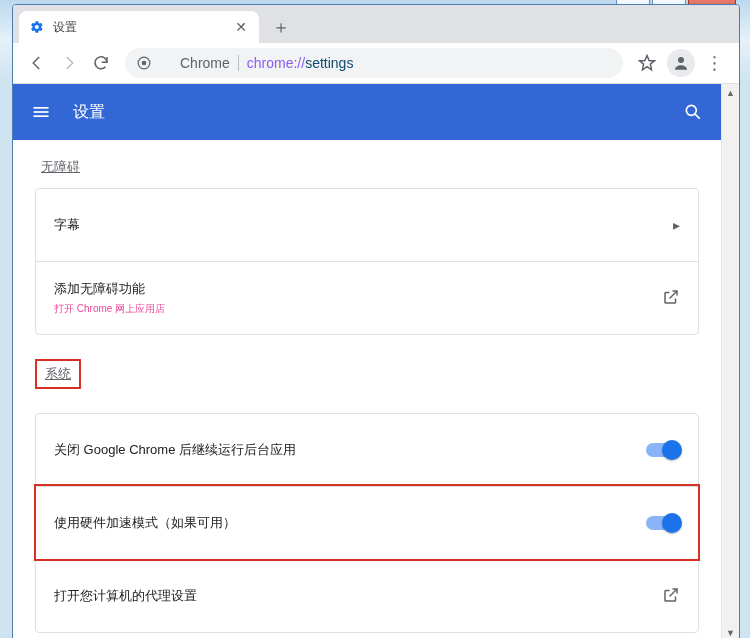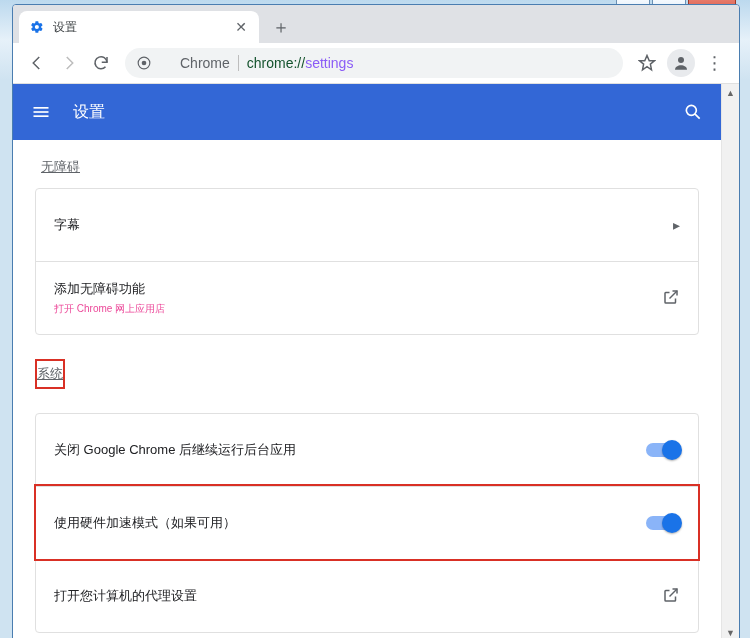--- a/index.html
+++ b/index.html
@@ -121,21 +121,21 @@
     font-size:14px;
   }
   .omnibox .chip {
     display:flex;align-items:center;
     color:#5f6368;
     gap:23px;
   }
   .omnibox .divider {
     width:1px;height:16px;background:#bdbdbd;margin:0 8px;
   }
-  .omnibox .url-host { color:#8b5cf6; }
+  .omnibox .url-host { color:#0c4a6e; }
   .avatar {
     width:28px;height:28px;border-radius:50%;background:#e8eaed;display:flex;align-items:center;justify-content:center;color:#5f6368;margin:0 4px;
   }
   .star-icon { width:32px;color:#5f6368;display:flex;align-items:center;justify-content:center; }
   .menu-dots { width:32px;color:#5f6368;display:flex;align-items:center;justify-content:center;font-size:18px;letter-spacing:1px; }
 
   
   .content-area {
     flex:1;
     display:flex;
@@ -170,21 +170,21 @@
     background:#fff;
     position:relative;
   }
   .settings-inner {
     padding: 18px 22px 0 22px;
   }
   .section-label {
     font-size:13px;color:#5f6368;margin:0 0 12px 6px;text-decoration:underline;
   }
   .section-label.red-box {
-    display:inline-block;border:2px solid #d93025;padding:4px 0;margin-left:0;
+    display:inline-block;border:2px solid #d93025;padding:4px 8px;margin-left:0;
   }
   .card {
     border:1px solid #e0e0e0;border-radius:4px;margin-bottom:24px;
   }
   .row {
     min-height:48px;display:flex;align-items:center;padding:12px 18px;justify-content:space-between;
     border-top:1px solid #e0e0e0;font-size:13px;color:#202124;
   }
   .row:first-child { border-top:none; }
   .row .sub { font-size:10px;color:#ec4899;margin-top:4px;text-align:right; }
@@ -269,21 +269,21 @@
       </div>
       <div class="omnibox">
         <span class="chip">
           <svg width="14" height="14" viewBox="0 0 24 24" fill="#5f6368" style="margin-right:6px">
               <circle cx="12" cy="12" r="10" fill="none" stroke="#5f6368" stroke-width="2"></circle>
               <circle cx="12" cy="12" r="4" fill="#5f6368"></circle>
             </svg>
           <span>Chrome</span>
         </span>
         <span class="divider"></span>
-        <span style="color:#14532d">chrome://</span>
+        <span style="color:#8b5cf6">chrome://</span>
           <span class="url-host">settings</span>
       </div>
       <div class="star-icon">
         <svg width="18" height="18" viewBox="0 0 24 24" fill="none" stroke="#5f6368" stroke-width="2">
             <path d="M12 2l3 7h7l-5.5 4.5L18 21l-6-4-6 4 1.5-7.5L2 9h7z"></path>
           </svg>
       </div>
       <div class="avatar">
         <svg width="18" height="18" viewBox="0 0 24 24" fill="#5f6368">
             <circle cx="12" cy="8" r="4"></circle>

